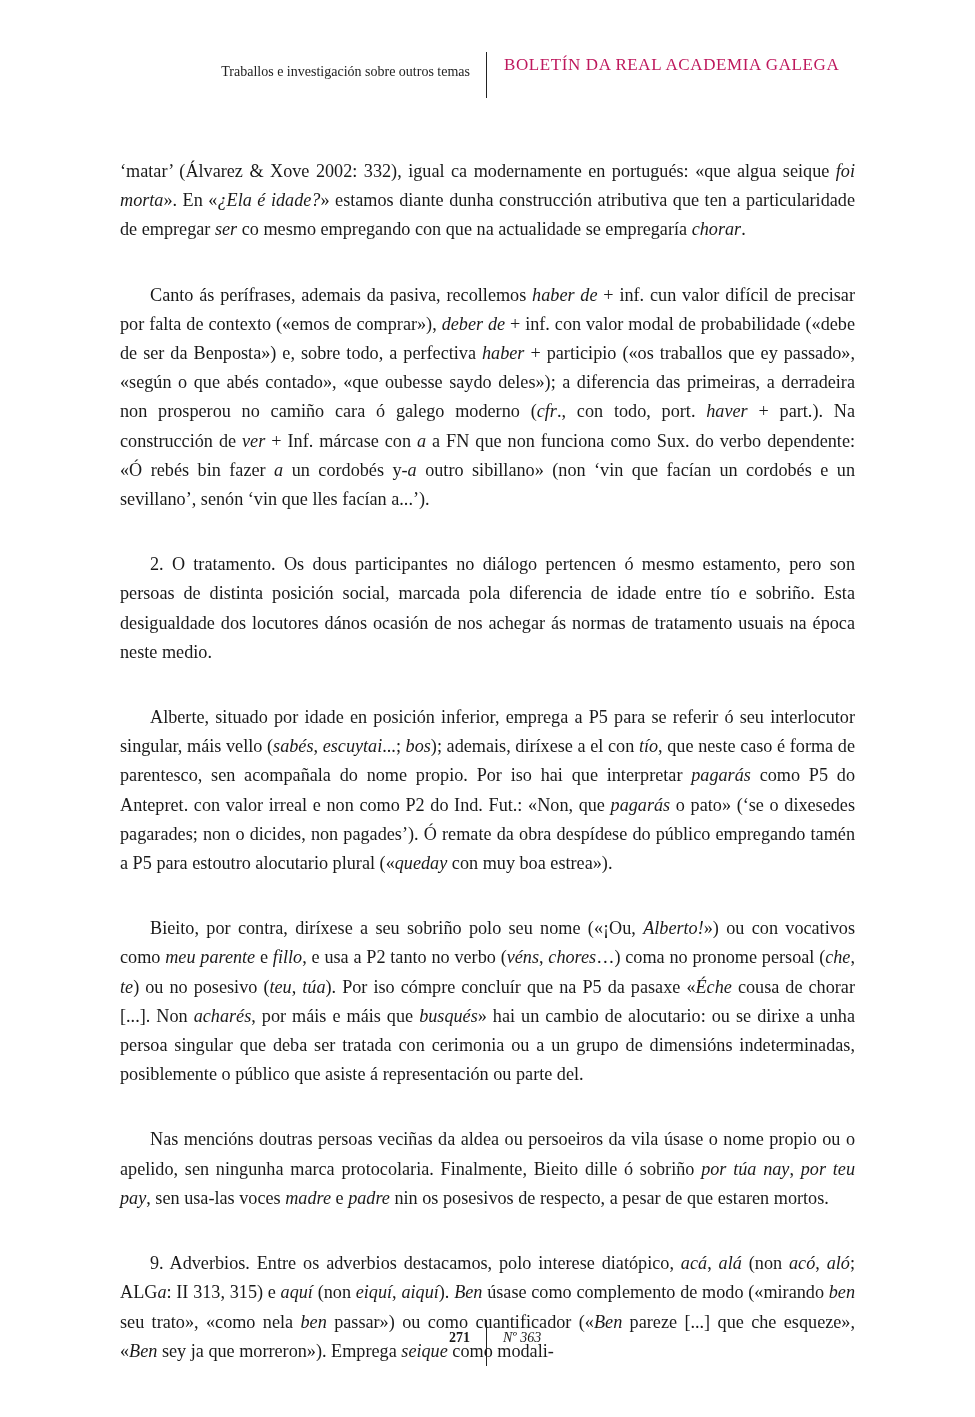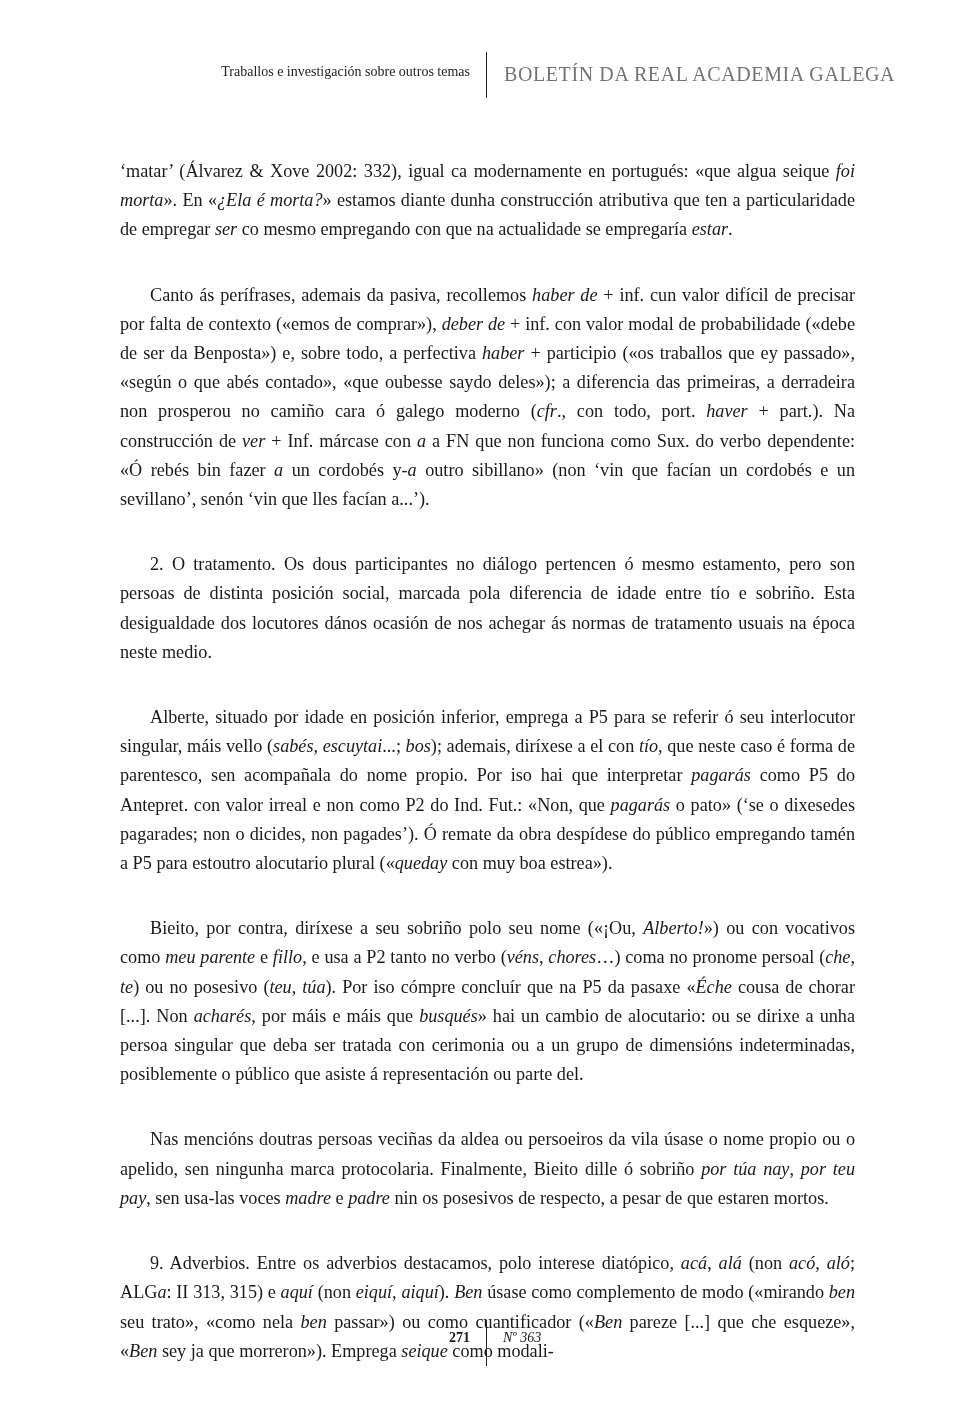--- a/index.html
+++ b/index.html
@@ -1,41 +1,41 @@
 <!DOCTYPE html>
 <html><head>
 <meta charset="utf-8">
 <style>
   html, body { margin: 0; padding: 0; background: #ffffff; }
   body { width: 975px; height: 1417px; position: relative; overflow: hidden;
          font-family: "Liberation Serif", "DejaVu Serif", serif; color: #1a1a1a; }
   .header { position: absolute; top: 52px; left: 0; width: 975px; height: 48px; }
   .header .left { position: absolute; right: 505px; top: 12px; font-size: 14px; color: #222; white-space: nowrap; }
   .header .rule { position: absolute; left: 486px; top: 0; width: 1px; height: 46px; background: #222; }
-  .header .right { position: absolute; left: 504px; top: 11px; font-size: 20px; letter-spacing: 0.6px; color: #737373; white-space: nowrap; }
+  .header .right { position: absolute; left: 504px; top: 3px; font-size: 17px; letter-spacing: 0.6px; color: #be185d; white-space: nowrap; }
   .body-text { position: absolute; left: 120px; top: 157px; width: 735px; font-size: 18.2px; line-height: 29.2px; text-align: justify; }
   .body-text p { margin: 0; text-indent: 0; }
   .body-text p.indent { text-indent: 30px; margin-top: 36px; }
   .body-text em { font-style: italic; }
   .footer { position: absolute; top: 1320px; left: 0; width: 975px; height: 46px; }
   .footer .page-num { position: absolute; right: 505px; top: 10px; font-size: 14px; font-weight: bold; text-align: right; }
   .footer .rule { position: absolute; left: 486px; top: 0; width: 1px; height: 46px; background: #222; }
   .footer .issue { position: absolute; left: 503px; top: 10px; font-size: 14px; font-style: italic; }
 </style>
 </head>
 <body>
 
 <div class="header">
   <span class="left">Traballos e investigación sobre outros temas</span>
   <span class="rule"></span>
   <span class="right">BOLETÍN DA REAL ACADEMIA GALEGA</span>
 </div>
 
 <div class="body-text" id="body-text">
-    <p><span>‘matar’ (Álvarez &amp; Xove 2002: 332), igual ca modernamente en portugués: «que algua seique </span><em>foi morta</em><span>». En «</span><em>¿Ela é morta?</em><span>» estamos diante dunha construcción atributiva que ten a particularidade de empregar </span><em>ser</em><span> co mesmo empregando con que na actualidade se empregaría </span><em>estar</em><span>.</span></p>
+    <p><span>‘matar’ (Álvarez &amp; Xove 2002: 332), igual ca modernamente en portugués: «que algua seique </span><em>foi morta</em><span>». En «</span><em>¿Ela é idade?</em><span>» estamos diante dunha construcción atributiva que ten a particularidade de empregar </span><em>ser</em><span> co mesmo empregando con que na actualidade se empregaría </span><em>chorar</em><span>.</span></p>
     <p class="indent"><span>Canto ás perífrases, ademais da pasiva, recollemos </span><em>haber de</em><span> + inf. cun valor difícil de precisar por falta de contexto («emos de comprar»), </span><em>deber de</em><span> + inf. con valor modal de probabilidade («debe de ser da Benposta») e, sobre todo, a perfectiva </span><em>haber</em><span> + participio («os traballos que ey passado», «según o que abés contado», «que oubesse saydo deles»); a diferencia das primeiras, a derradeira non prosperou no camiño cara ó galego moderno (</span><em>cfr</em><span>., con todo, port. </span><em>haver</em><span> + part.). Na construcción de </span><em>ver</em><span> + Inf. márcase con </span><em>a</em><span> a FN que non funciona como Sux. do verbo dependente: «Ó rebés bin fazer </span><em>a</em><span> un cordobés y-</span><em>a</em><span> outro sibillano» (non ‘vin que facían un cordobés e un sevillano’, senón ‘vin que lles facían a...’).</span></p>
     <p class="indent"><span>2. O tratamento. Os dous participantes no diálogo pertencen ó mesmo estamento, pero son persoas de distinta posición social, marcada pola diferencia de idade entre tío e sobriño. Esta desigualdade dos locutores dános ocasión de nos achegar ás normas de tratamento usuais na época neste medio.</span></p>
     <p class="indent"><span>Alberte, situado por idade en posición inferior, emprega a P5 para se referir ó seu interlocutor singular, máis vello (</span><em>sabés</em><span>, </span><em>escuytai</em><span>...; </span><em>bos</em><span>); ademais, diríxese a el con </span><em>tío</em><span>, que neste caso é forma de parentesco, sen acompañala do nome propio. Por iso hai que interpretar </span><em>pagarás</em><span> como P5 do Antepret. con valor irreal e non como P2 do Ind. Fut.: «Non, que </span><em>pagarás</em><span> o pato» (‘se o dixesedes pagarades; non o dicides, non pagades’). Ó remate da obra despídese do público empregando tamén a P5 para estoutro alocutario plural («</span><em>queday</em><span> con muy boa estrea»).</span></p>
     <p class="indent"><span>Bieito, por contra, diríxese a seu sobriño polo seu nome («¡Ou, </span><em>Alberto!</em><span>») ou con vocativos como </span><em>meu parente</em><span> e </span><em>fillo</em><span>, e usa a P2 tanto no verbo (</span><em>véns</em><span>, </span><em>chores</em><span>…) coma no pronome persoal (</span><em>che</em><span>, </span><em>te</em><span>) ou no posesivo (</span><em>teu</em><span>, </span><em>túa</em><span>). Por iso cómpre concluír que na P5 da pasaxe «</span><em>Éche</em><span> cousa de chorar [...]. Non </span><em>acharés</em><span>, por máis e máis que </span><em>busqués</em><span>» hai un cambio de alocutario: ou se dirixe a unha persoa singular que deba ser tratada con cerimonia ou a un grupo de dimensións indeterminadas, posiblemente o público que asiste á representación ou parte del.</span></p>
     <p class="indent"><span>Nas mencións doutras persoas veciñas da aldea ou persoeiros da vila úsase o nome propio ou o apelido, sen ningunha marca protocolaria. Finalmente, Bieito dille ó sobriño </span><em>por túa nay</em><span>, </span><em>por teu pay</em><span>, sen usa-las voces </span><em>madre</em><span> e </span><em>padre</em><span> nin os posesivos de respecto, a pesar de que estaren mortos.</span></p>
     <p class="indent"><span>9. Adverbios. Entre os adverbios destacamos, polo interese diatópico, </span><em>acá</em><span>, </span><em>alá</em><span> (non </span><em>acó</em><span>, </span><em>aló</em><span>; ALG</span><em>a</em><span>: II 313, 315) e </span><em>aquí</em><span> (non </span><em>eiquí</em><span>, </span><em>aiquí</em><span>). </span><em>Ben</em><span> úsase como complemento de modo («mirando </span><em>ben</em><span> seu trato», «como nela </span><em>ben</em><span> passar») ou como cuantificador («</span><em>Ben</em><span> pareze [...] que che esqueze», «</span><em>Ben</em><span> sey ja que morreron»). Emprega </span><em>seique</em><span> como modali-</span></p>
   </div>
 
 <div class="footer">
   <span class="page-num">271</span>

